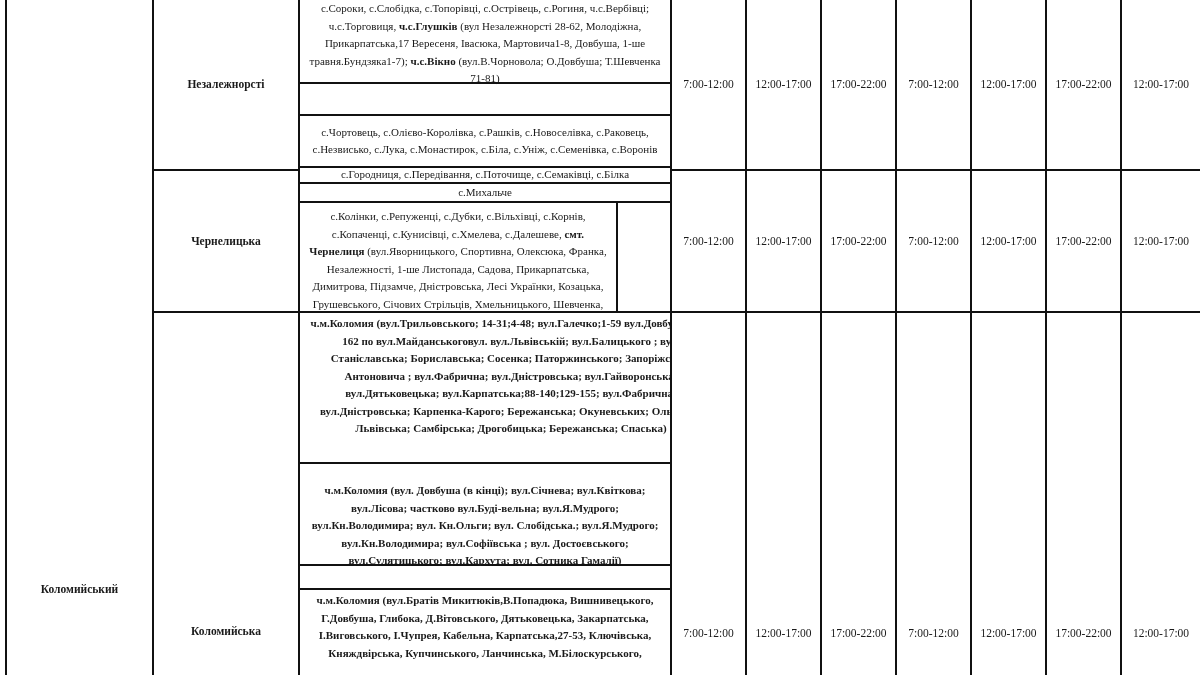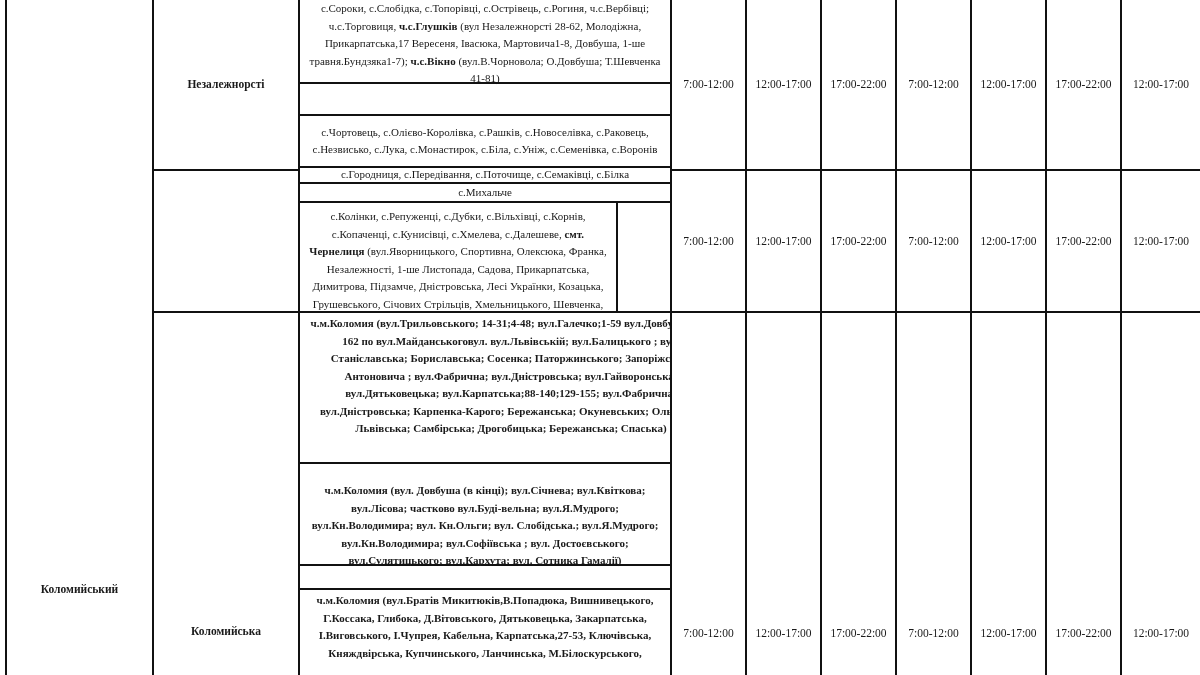--- a/index.html
+++ b/index.html
@@ -21,21 +21,21 @@
 <div class="page">
 
   <div class="cell" style="left:5px; top:-4px; width:149px; height:690px;">
     <span class="lbl" style="position:absolute; top:585px; left:0; right:0;">Коломийський</span>
   </div>
 
   <div class="cell" style="left:152px; top:-4px; width:148px; height:175px;">
     <span class="lbl">Незалежнорсті</span>
   </div>
   <div class="cell addr" style="left:298px; top:-4px; width:374px; height:88px; padding-top:2px;">
-    <span>с.Сороки, с.Слобідка, с.Топорівці, с.Острівець, с.Рогиня, ч.с.Вербівці; ч.с.Торговиця, </span><span class="bold">ч.с.Глушків</span><span> (вул Незалежнорсті 28-62, Молодіжна, Прикарпатська,17 Вересеня, Івасюка, Мартовича1-8, Довбуша, 1-ше травня.Бундзяка1-7); </span><span class="bold">ч.с.Вікно</span><span> (вул.В.Чорновола; О.Довбуша; Т.Шевченка 41-81)</span>
+    <span>с.Сороки, с.Слобідка, с.Топорівці, с.Острівець, с.Рогиня, ч.с.Вербівці; ч.с.Торговиця, </span><span class="bold">ч.с.Глушків</span><span> (вул Незалежнорсті 28-62, Молодіжна, Прикарпатська,17 Вересеня, Івасюка, Мартовича1-8, Довбуша, 1-ше травня.Бундзяка1-7); </span><span class="bold">ч.с.Вікно</span><span> (вул.В.Чорновола; О.Довбуша; Т.Шевченка 71-81)</span>
   </div>
   <div class="cell addr vcenter" style="left:298px; top:82px; width:374px; height:54px;">
     <span>с.Чортовець, с.Олієво-Королівка, с.Рашків, с.Новоселівка, с.Раковець, с.Незвисько, с.Лука, с.Монастирок, с.Біла, с.Уніж, с.Семенівка, с.Воронів</span>
   </div>
   <div class="cell addr vcenter" style="left:298px; top:134px; width:374px; height:18px;">
     <span>с.Городниця, с.Передівання, с.Поточище, с.Семаківці, с.Білка</span>
   </div>
   <div class="cell addr vcenter" style="left:298px; top:150px; width:374px; height:21px;">
     <span>с.Михальче</span>
   </div>
@@ -55,20 +55,23 @@
   <div class="cell time" style="left:970px; top:-4px; width:77px; height:175px;">
       <span>12:00-17:00</span>
     </div>
   <div class="cell time" style="left:1045px; top:-4px; width:77px; height:175px;">
       <span>17:00-22:00</span>
     </div>
   <div class="cell time" style="left:1120px; top:-4px; width:80px; height:175px; border-right:none;">
       <span>12:00-17:00</span>
     </div>
 
+  <div class="cell" style="left:152px; top:169px; width:148px; height:144px;">
+    <span class="lbl">Чернелицька</span>
+  </div>
   <div class="cell addr vcenter" style="left:298px; top:169px; width:320px; height:144px; display:block; padding-top:5px;">
     <span>с.Колінки, с.Репуженці, с.Дубки, с.Вільхівці, с.Корнів, с.Копаченці, с.Кунисівці, с.Хмелева, с.Далешеве, </span><span class="bold">смт. Чернелиця</span><span> (вул.Яворницького, Спортивна, Олексюка, Франка, Незалежності, 1-ше Листопада, Садова, Прикарпатська, Димитрова, Підзамче, Дністровська, Лесі Українки, Козацька, Грушевського, Січових Стрільців, Хмельницького, Шевченка, Довбуша, Українська, Селянська, Заліся, Сірка, Івасюка, Горна, Дністровська, Чорновола, Хмельницького, Козацька, хутір Вільхівці)</span>
   </div>
   <div class="cell time" style="left:670px; top:169px; width:77px; height:144px;">
       <span>7:00-12:00</span>
     </div>
   <div class="cell time" style="left:745px; top:169px; width:77px; height:144px;">
       <span>12:00-17:00</span>
     </div>
   <div class="cell time" style="left:820px; top:169px; width:77px; height:144px;">
@@ -93,21 +96,21 @@
   <div class="cell addr bold" style="left:298px; top:311px; width:426px; height:153px; display:block; padding-top:2px;">
     <span>ч.м.Коломия (вул.Трильовського; 14-31;4-48; вул.Галечко;1-59 вул.Довбуша;107-162 по вул.Майданськоговул. вул.Львівській; вул.Балицького ; вул. Станіславська; Бориславська; Сосенка; Паторжинського; Запоріжська; Антоновича ; вул.Фабрична; вул.Дністровська; вул.Гайворонська; вул.Дятьковецька; вул.Карпатська;88-140;129-155; вул.Фабрична; вул.Дністровська; Карпенка-Карого; Бережанська; Окуневських; Ольжича; Львівська; Самбірська; Дрогобицька; Бережанська; Спаська)</span>
   </div>
   <div class="cell addr bold" style="left:298px; top:462px; width:374px; height:104px; display:block; padding-top:18px;">
     <span>ч.м.Коломия (вул. Довбуша (в кінці); вул.Січнева; вул.Квіткова; вул.Лісова; частково вул.Буді-вельна; вул.Я.Мудрого; вул.Кн.Володимира; вул. Кн.Ольги; вул. Слобідська.; вул.Я.Мудрого; вул.Кн.Володимира; вул.Софіївська ; вул. Достоєвського; вул.Сулятицького; вул.Кархута; вул. Сотника Гамалії)</span>
   </div>
   <div class="cell addr bold vcenter" style="left:298px; top:564px; width:374px; height:26px;">
     <span>ч.м.Коломия (вул. Карпатська 28;40-40г; Трильовського;14)</span>
   </div>
   <div class="cell addr bold" style="left:298px; top:588px; width:374px; height:100px; display:block; padding-top:2px;">
-    <span>ч.м.Коломия (вул.Братів Микитюків,В.Попадюка, Вишнивецького, Г.Коссака, Глибока, Д.Вітовського, Дятьковецька, Закарпатська, І.Виговського, І.Чупрея, Кабельна, Карпатська,27-53, Ключівська, Княждвірська, Купчинського, Ланчинська, М.Білоскурського,</span>
+    <span>ч.м.Коломия (вул.Братів Микитюків,В.Попадюка, Вишнивецького, Г.Довбуша, Глибока, Д.Вітовського, Дятьковецька, Закарпатська, І.Виговського, І.Чупрея, Кабельна, Карпатська,27-53, Ключівська, Княждвірська, Купчинського, Ланчинська, М.Білоскурського,</span>
   </div>
   <div class="cell time" style="left:670px; top:311px; width:77px; height:380px;">
       <span style="position:absolute; top:314px; left:0; right:0;">7:00-12:00</span>
     </div>
   <div class="cell time" style="left:745px; top:311px; width:77px; height:380px;">
       <span style="position:absolute; top:314px; left:0; right:0;">12:00-17:00</span>
     </div>
   <div class="cell time" style="left:820px; top:311px; width:77px; height:380px;">
       <span style="position:absolute; top:314px; left:0; right:0;">17:00-22:00</span>
     </div>

